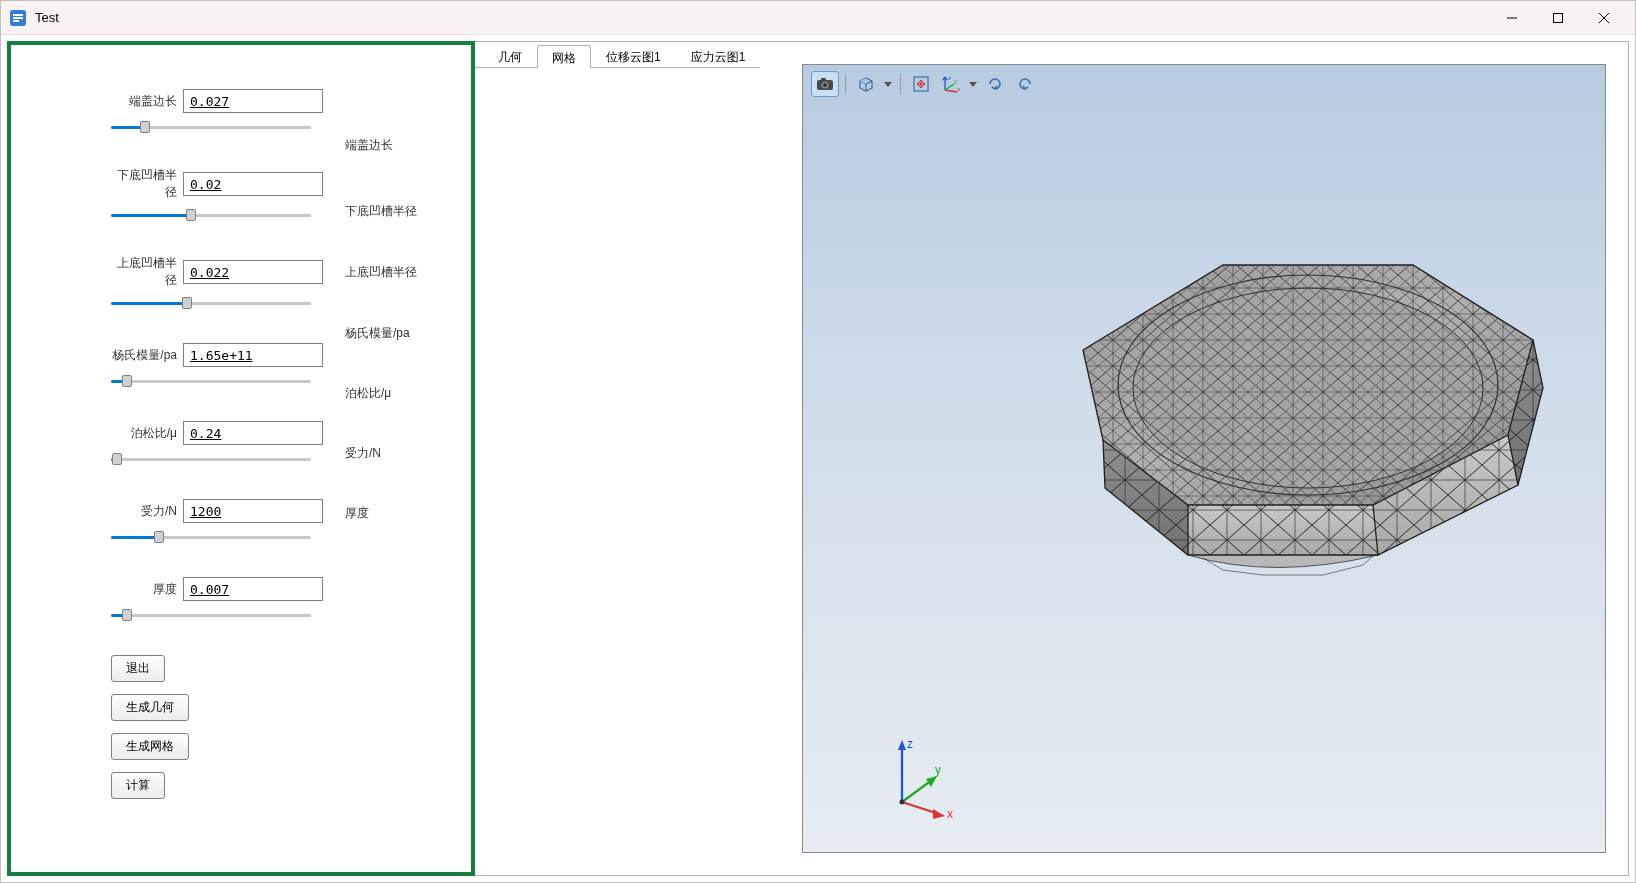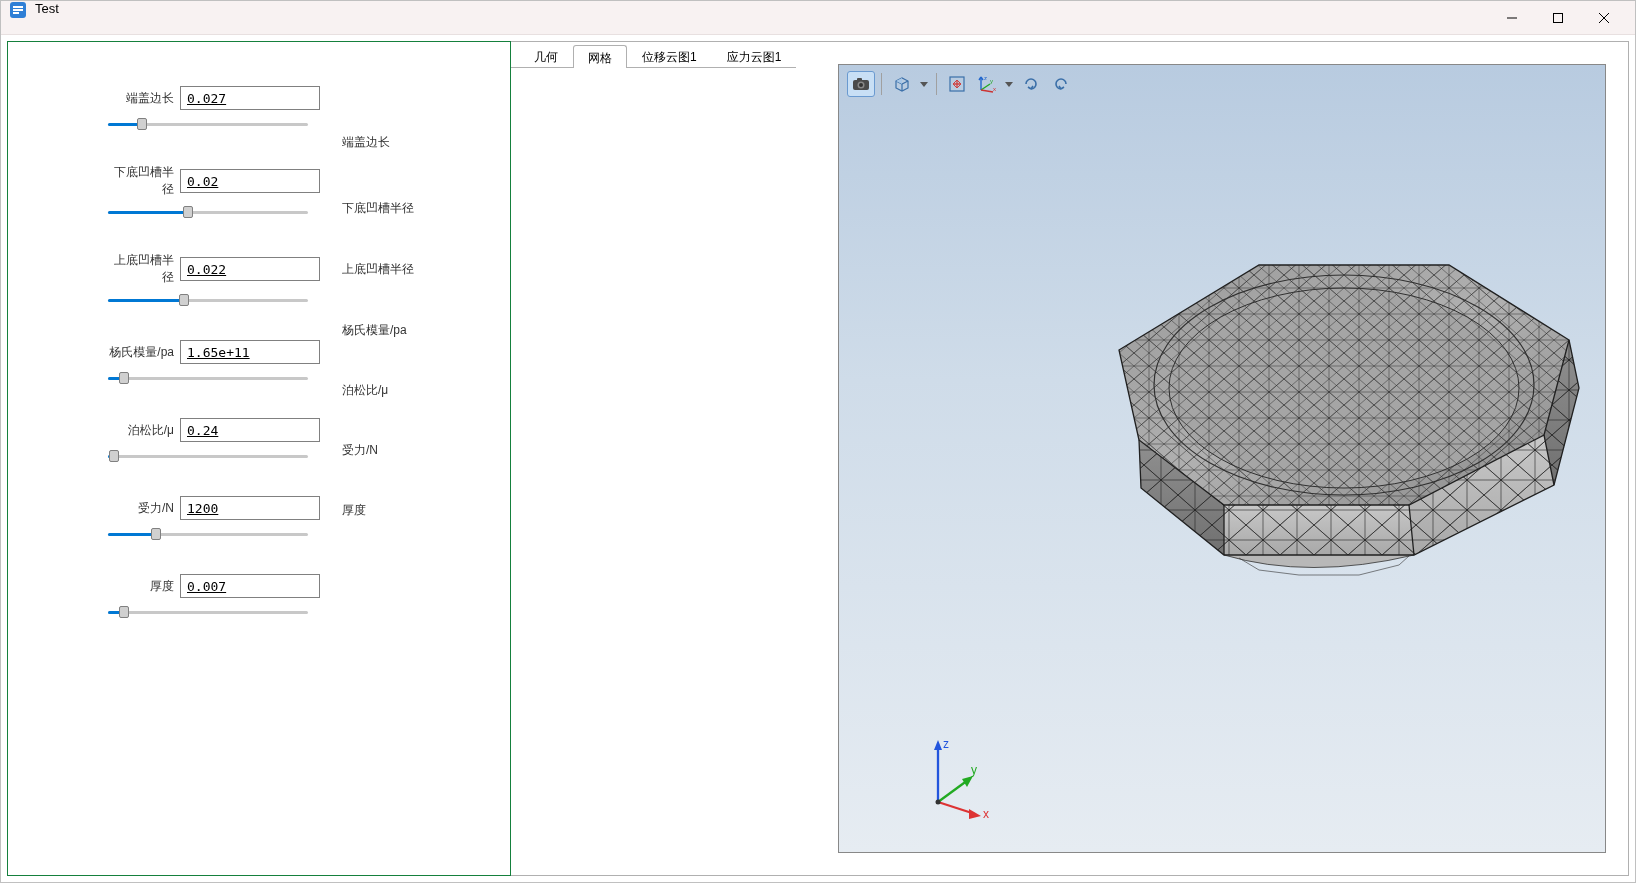--- a/index.html
+++ b/index.html
@@ -11,21 +11,21 @@
       background: #fff;
       border: 1px solid #c0c0c0;
       display: flex;
       flex-direction: column;
     }
     
     .titlebar {
       height: 34px;
       background: #f8f2f2;
       display: flex;
-      align-items: flex-start;
+      align-items: center;
       padding: 0 8px;
       border-bottom: 1px solid #e8e0e0;
     }
     .titlebar .app-icon {
       width: 18px; height: 18px; margin-right: 8px;
       display: inline-flex; align-items: center; justify-content: center;
     }
     .titlebar .title { font-size: 13px; color: #000; }
     .titlebar .spacer { flex: 1; }
     .win-btn {
@@ -35,22 +35,22 @@
     }
     
     .content {
       flex: 1;
       display: flex;
       padding: 6px;
       gap: 0;
     }
     
     .left-panel {
-      width: 504px;
-      border: 1px solid #15803d;
+      width: 468px;
+      border: 4px solid #15803d;
       background: #fff;
       padding: 44px 28px 20px 100px;
       position: relative;
     }
     
     .param-row {
       display: flex;
       align-items: center;
       margin-bottom: 4px;
       gap: 6px;
@@ -330,20 +330,26 @@
           </div>
           <div class="slider-row">
             <div class="slider">
               <div class="slider-track"></div>
               <div class="slider-fill" style="width: 8%;"></div>
               <div class="slider-thumb" style="left: 8%;"></div>
             </div>
           </div>
         </div>
 
+      <div class="btn-group">
+        <button class="action-btn">退出</button>
+        <button class="action-btn">生成几何</button>
+        <button class="action-btn">生成网格</button>
+        <button class="action-btn">计算</button>
+      </div>
     <span class="param-label-right" style="left: 334px; top: 92px;">端盖边长</span>
         <span class="param-label-right" style="left: 334px; top: 158px;">下底凹槽半径</span>
         <span class="param-label-right" style="left: 334px; top: 219px;">上底凹槽半径</span>
         <span class="param-label-right" style="left: 334px; top: 280px;">杨氏模量/pa</span>
         <span class="param-label-right" style="left: 334px; top: 340px;">泊松比/μ</span>
         <span class="param-label-right" style="left: 334px; top: 400px;">受力/N</span>
         <span class="param-label-right" style="left: 334px; top: 460px;">厚度</span>
       </div>
 
     <div class="right-area">

